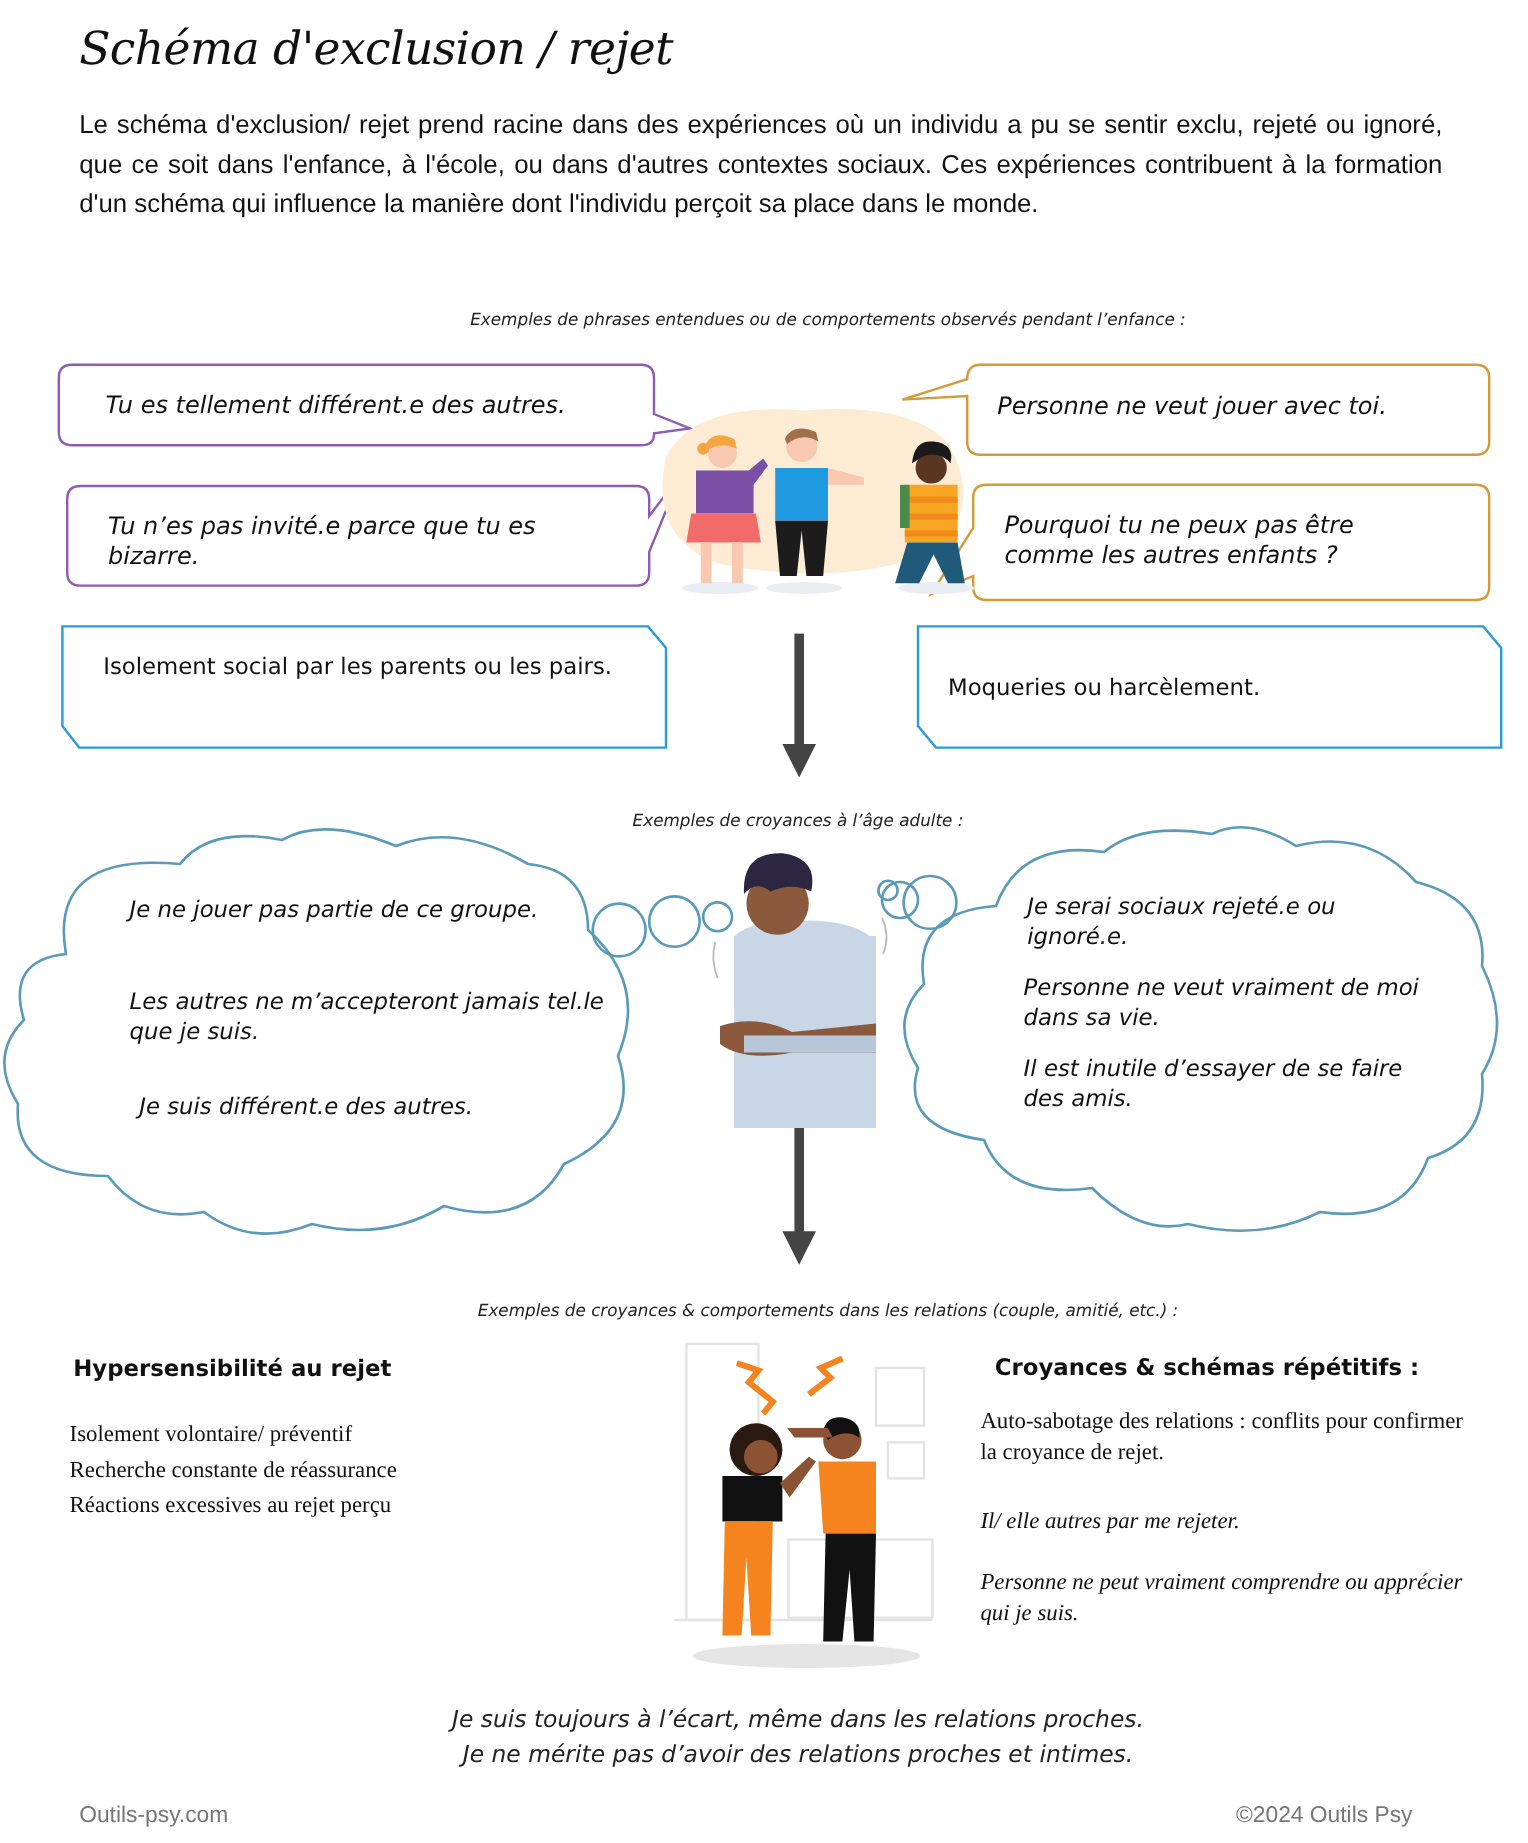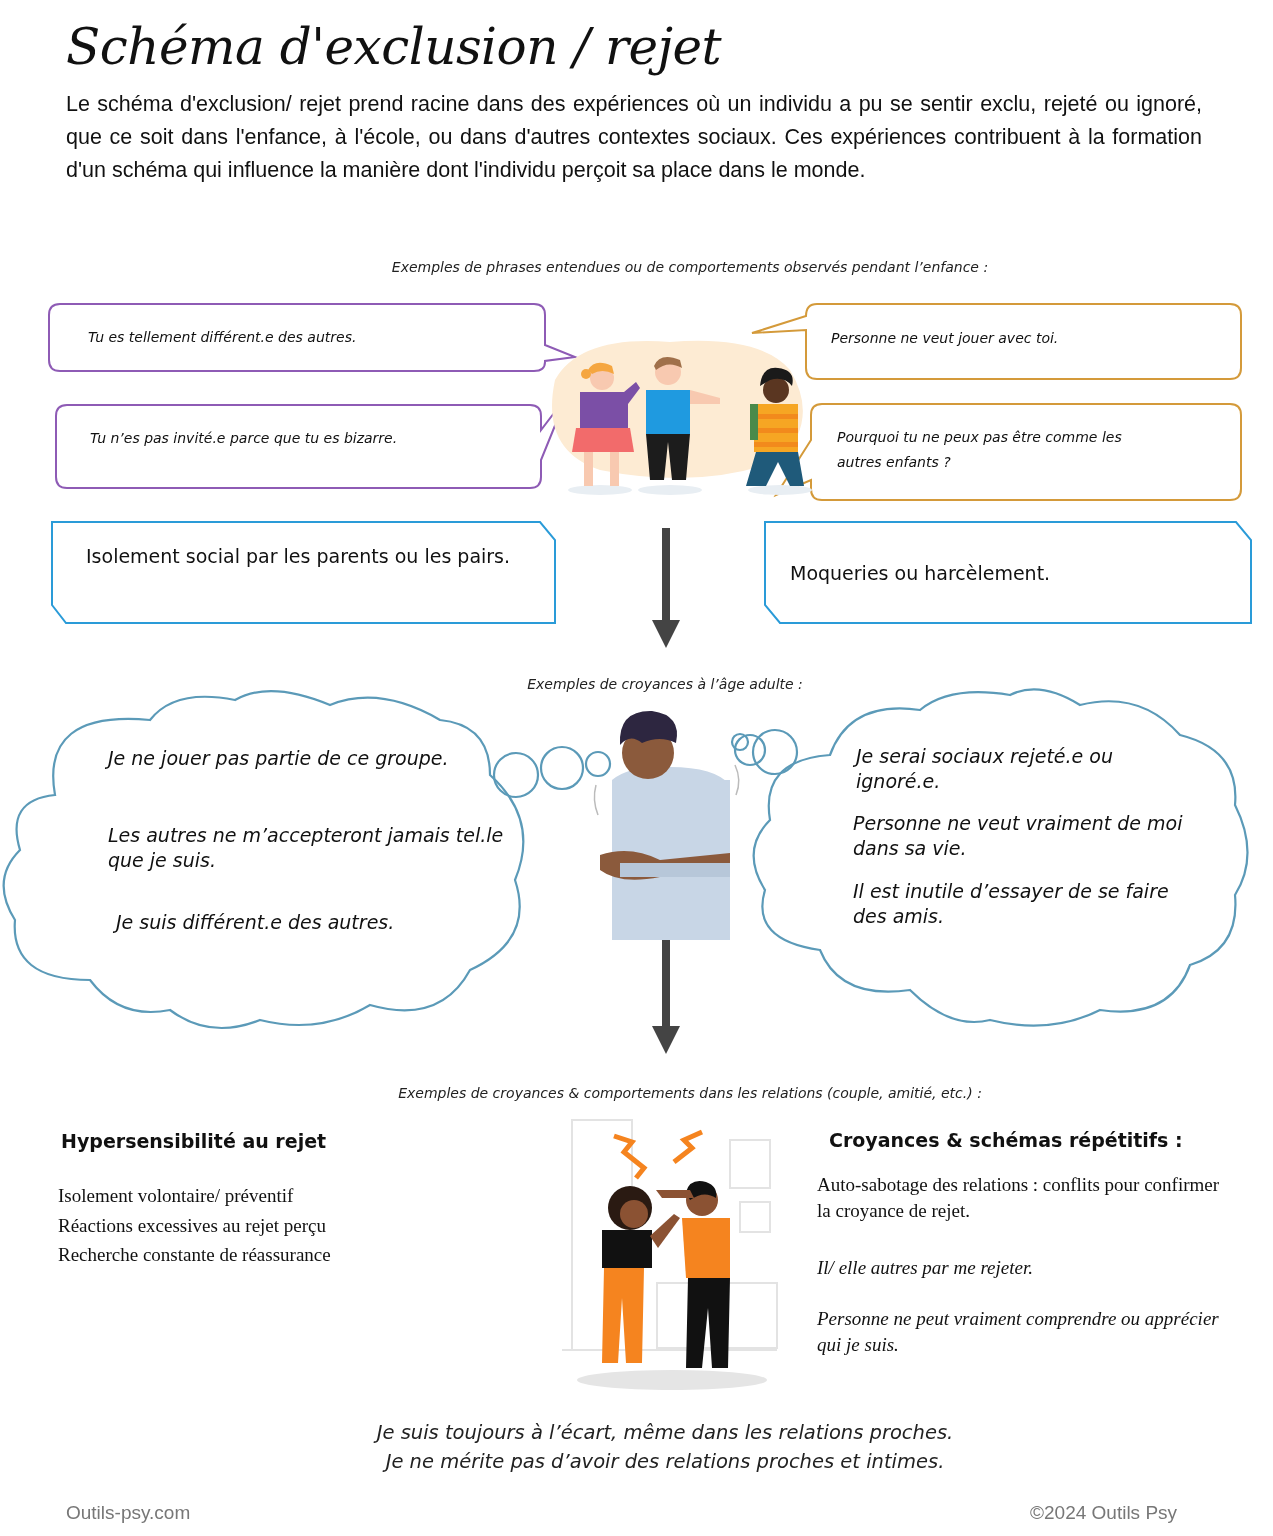--- a/index.html
+++ b/index.html
@@ -1,21 +1,21 @@
 <!DOCTYPE html>
 <html><head>
 <meta charset="utf-8">
 <style>
   * { box-sizing: border-box; margin: 0; padding: 0; }
   body { width: 1273px; height: 1536px; background: #ffffff; position: relative; overflow: hidden; font-family: "DejaVu Sans", sans-serif; color: #111; }
   .abs { position: absolute; }
-  .title { left: 66px; top: 18px; font-family: "DejaVu Serif", serif; font-style: italic; font-size: 50px; color: #111; letter-spacing: -0.5px; }
+  .title { left: 66px; top: 18px; font-family: "DejaVu Serif", serif; font-style: italic; font-size: 38px; color: #111; letter-spacing: -0.5px; }
   .intro { left: 66px; top: 88px; width: 1136px; font-family: "Liberation Sans", sans-serif; font-size: 21.5px; line-height: 33px; text-align: justify; color: #111; }
   .caption { font-family: "DejaVu Sans", sans-serif; font-style: italic; font-size: 14px; color: #222; text-align: center; }
-  .bubble-text { font-family: "DejaVu Sans", sans-serif; font-style: italic; font-size: 14px; line-height: 25px; color: #111; }
+  .bubble-text { font-family: "DejaVu Sans", sans-serif; font-style: italic; font-size: 20px; line-height: 25px; color: #111; }
   .box-text { font-family: "DejaVu Sans", sans-serif; font-size: 19px; line-height: 26px; color: #111; }
   .cloud-text { font-family: "DejaVu Sans", sans-serif; font-style: italic; font-size: 19px; line-height: 25px; color: #111; }
   .bold-heading { font-family: "DejaVu Sans", sans-serif; font-weight: bold; font-size: 19px; color: #111; }
   .plain { font-family: Liberation Serif, serif; font-size: 19px; line-height: 29.5px; color: #111; }
   .footer { font-family: "Liberation Sans", sans-serif; font-size: 19px; color: #777; }
   svg { position: absolute; overflow: visible; }
 </style>
 </head>
 <body>
 
@@ -113,22 +113,22 @@
 <svg style="left:650px;top:940px;" width="32" height="116">
   <rect x="12" y="0" width="8" height="88" fill="#444"></rect>
   <path d="M2,86 H30 L16,114 Z" fill="#444"></path>
 </svg>
 
 <div class="abs caption" style="left:290px; top:1085px; width:800px;">Exemples de croyances &amp; comportements dans les relations (couple, amitié, etc.) :</div>
 
 <div class="abs bold-heading" style="left:61px; top:1130px;">Hypersensibilité au rejet</div>
 <div class="abs plain" style="left:58px; top:1181px; width:470px;">
   <div>Isolement volontaire/ préventif</div>
+  <div>Recherche constante de réassurance</div>
   <div>Réactions excessives au rejet perçu</div>
-  <div>Recherche constante de réassurance</div>
 </div>
 
 <svg style="left:562px;top:1118px;" width="215" height="275">
   <g stroke="#e3e3e3" stroke-width="2" fill="none">
     <rect x="10" y="2" width="60" height="230"></rect>
     <rect x="168" y="22" width="40" height="48"></rect>
     <rect x="178" y="84" width="30" height="30"></rect>
     <path d="M95,165 H215 V230 H95 Z"></path>
     <path d="M0,232 H215"></path>
   </g>

